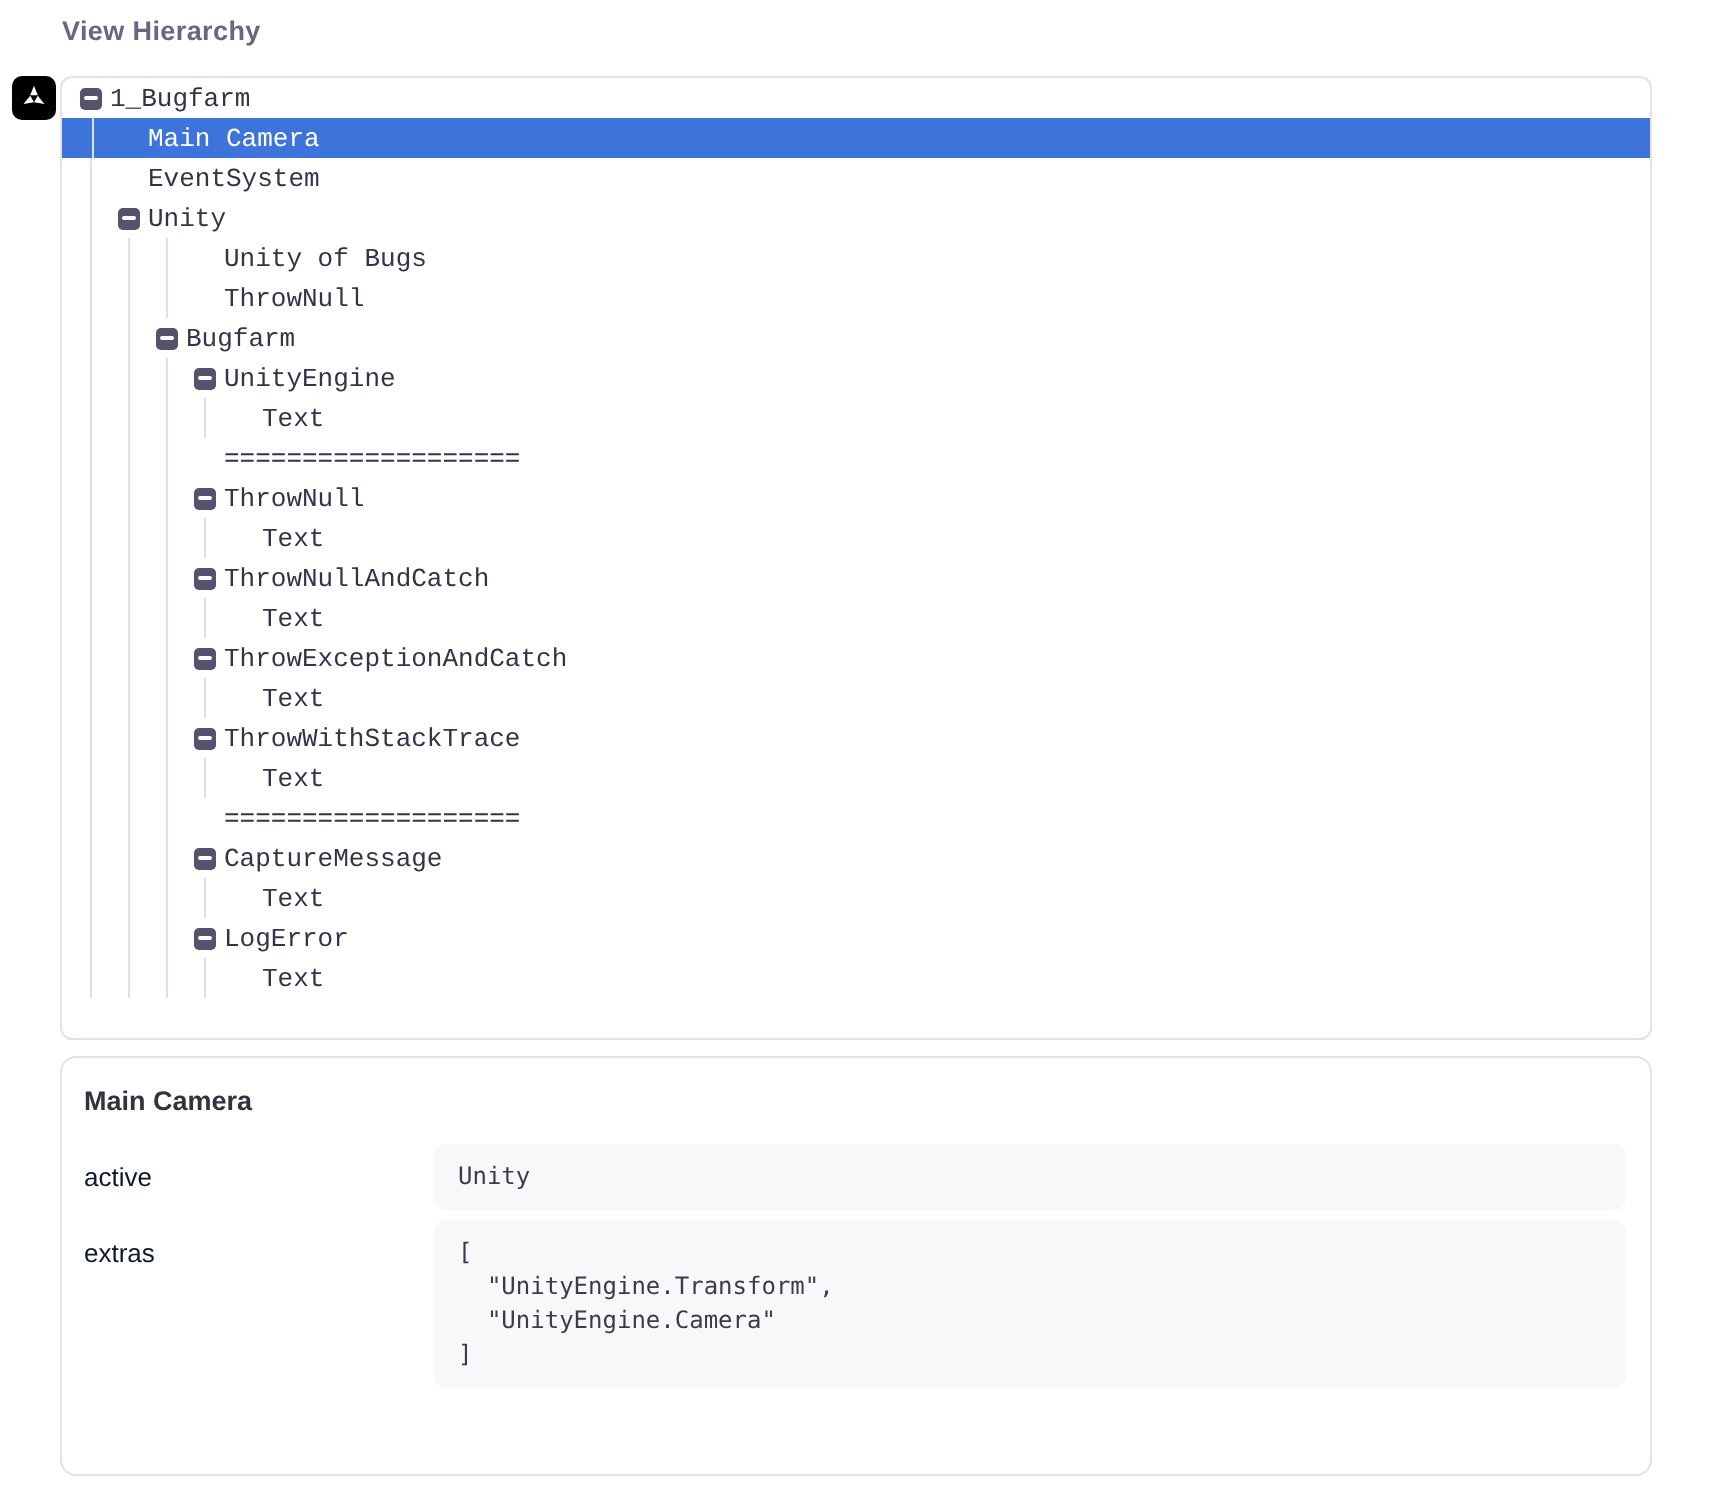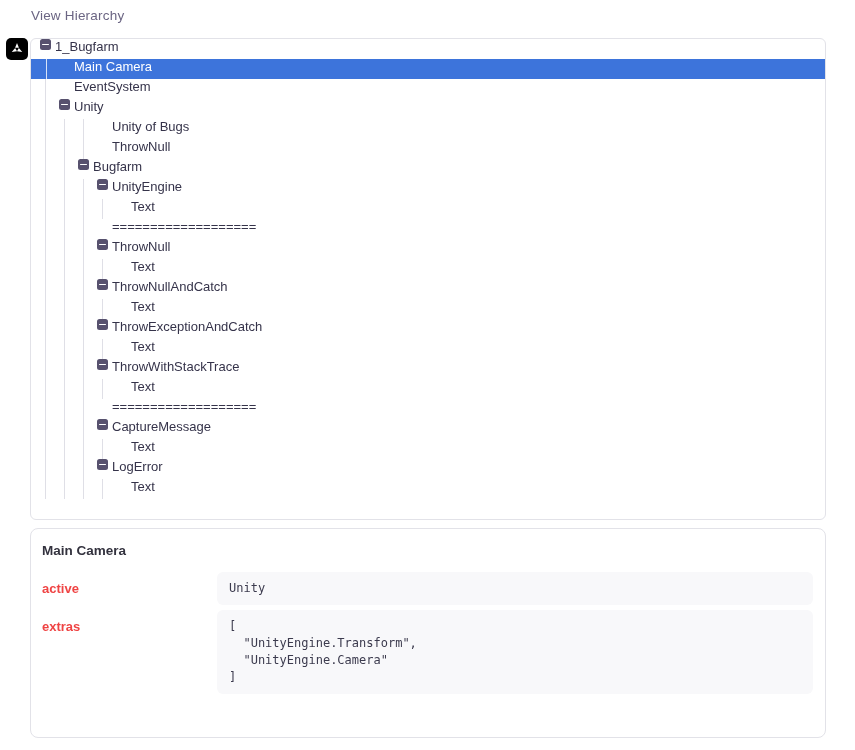--- a/index.html
+++ b/index.html
@@ -5,42 +5,42 @@
   html,body { margin:0; padding:0; background:#ffffff; }
   body {
     width:855px; height:750px; position:relative;
     font-family:"Liberation Sans", sans-serif;
     -webkit-font-smoothing:antialiased;
   }
 
   
   .vh-title {
     position:absolute; left:31px; top:8px;
-    font-size:13.5px; font-weight:400; color:#6b6583; letter-spacing:.2px;
+    font-size:13.5px; font-weight:700; color:#6b6583; letter-spacing:.2px;
   }
 
   
   .unity-badge {
     position:absolute; left:6px; top:38px; width:22px; height:22px;
     background:#000; border-radius:5px;
     display:flex; align-items:center; justify-content:center;
   }
 
   
   .tree-panel {
     position:absolute; left:30px; top:38px; width:796px; height:482px;
     box-sizing:border-box; background:#fff;
     border:1px solid #e2e2e8; border-radius:6px;
     overflow:hidden;
   }
   .tree { padding:0 0 0 9px; font-size:13px; color:#35334a; }
 
   .row {
-    height:20px; display:flex; 
-    position:relative; white-space:nowrap; cursor:default;
+    height:20px; display:flex; align-items:center;
+    position:relative; white-space:nowrap; cursor:default;font-family:Liberation Mono, monospace;
   }
   .row .exp {
     width:11px; height:11px; flex:0 0 auto;
     background:#57516e; border-radius:2.5px;
     margin-right:4px; position:relative; z-index:1;
   }
   .row .exp::after {
     content:''; position:absolute; left:2px; right:2px; top:4.7px; height:1.6px;
     background:#fff; border-radius:1px;
   }
@@ -69,21 +69,21 @@
     border:1px solid #e2e2e8; border-radius:8px;
     padding:14px 12px 12px 11px; overflow:hidden;
   }
   .details-title {
     font-size:13.5px; font-weight:700; color:#33323e;
     margin:0 0 14px 0; line-height:15px;
   }
   .prop-row { display:flex; align-items:flex-start; margin-bottom:5px; }
   .prop-label {
     width:175px; flex:0 0 auto;
-    font-size:13px; font-weight:700; color:#ef4444;
+    font-size:13px; font-weight:400; color:#0f172a;
     padding-top:9px; line-height:15px;
   }
   .prop-value {
     flex:1 1 auto; background:#f8f8fa; border-radius:6px;
     padding:8px 12px; box-sizing:border-box;
     font-family:"DejaVu Sans Mono","Liberation Mono",monospace;
     font-size:12px; line-height:17px; color:#3c3b4e;
     white-space:pre; min-height:33px;
   }
 </style>

